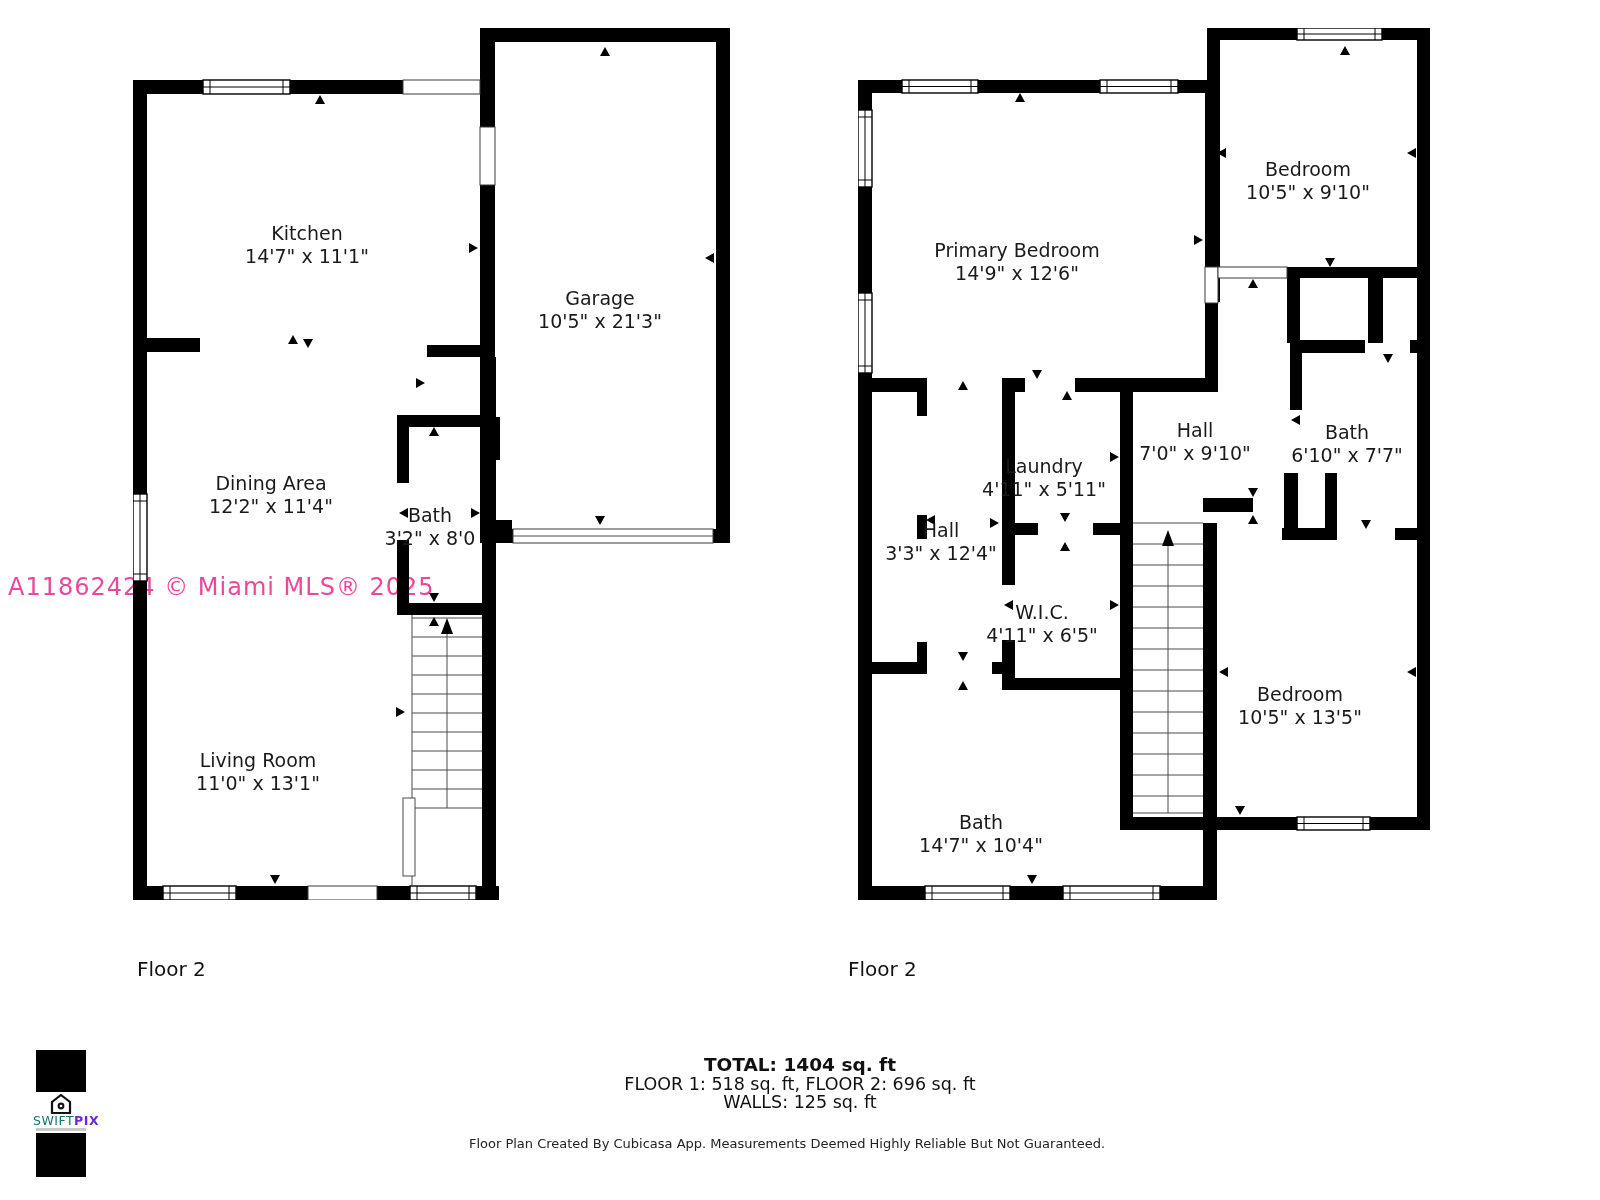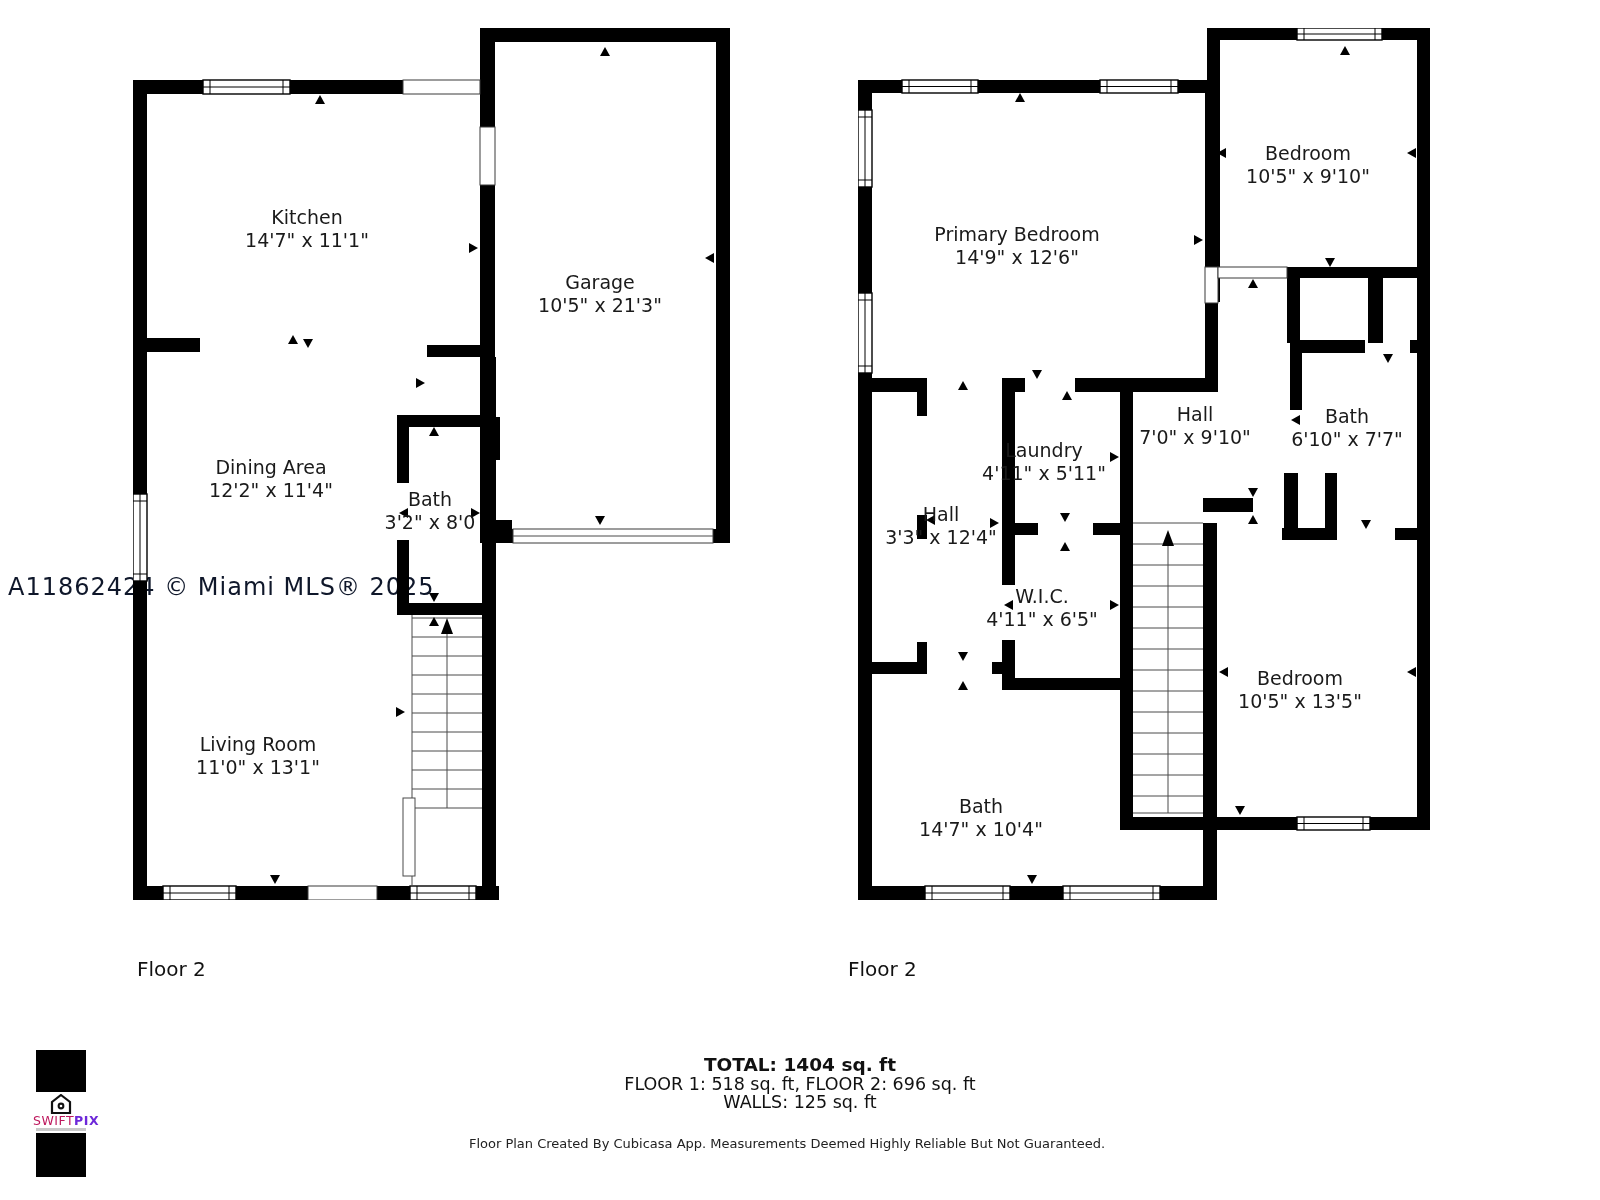--- a/index.html
+++ b/index.html
@@ -1,41 +1,41 @@
 <!DOCTYPE html>
 <html><head>
 <meta charset="utf-8">
 <style>
   html,body{margin:0;padding:0;background:#fff;}
   .canvas{position:relative;width:1600px;height:1200px;background:#ffffff;overflow:hidden;
           font-family:"DejaVu Sans","Liberation Sans",sans-serif;color:#1a1a1a;}
   .watermark{position:absolute;left:8px;top:573px;font-size:24px;letter-spacing:1px;
-             color:#0f172a;white-space:nowrap;z-index:1;}
+             color:#ec4899;white-space:nowrap;z-index:1;}
   svg.plan{position:absolute;z-index:2;}
   svg.plan rect.w{fill:#000;}
   svg.plan rect.open{fill:#fff;stroke:#3a3a3a;stroke-width:1;}
   svg.plan rect.wf{fill:#fff;stroke:#000;stroke-width:1.4;}
   svg.plan line.wl{stroke:#000;stroke-width:1;}
   svg.plan line.st{stroke:#4a4a4a;stroke-width:1;}
   svg.plan rect.closet{fill:#fff;stroke:#4a4a4a;stroke-width:1;}
   svg.plan polygon{fill:#000;}
   .room{position:absolute;transform:translate(-50%,-50%);text-align:center;font-size:19px;
-        line-height:23px;white-space:nowrap;z-index:3;color:#1a1a1a;}
+        line-height:23px;white-space:nowrap;z-index:3;color:#1a1a1a;margin-top:16px;}
   .floor-label{position:absolute;font-size:20px;z-index:3;color:#111;}
   .footer{position:absolute;left:300px;width:1000px;top:1048px;text-align:center;z-index:3;
           font-size:17.5px;line-height:18.5px;color:#111;}
   .footer .bold{font-weight:bold;font-size:18.5px;margin-top:8px;}
   .disclaimer{position:absolute;left:287px;width:1000px;top:1136px;text-align:center;
               font-size:13px;color:#222;z-index:3;}
   .logo{position:absolute;left:33px;top:1050px;width:56px;text-align:center;z-index:3;}
   .logo-sq{width:50px;height:42px;background:#000;margin:0 auto;}
   .logo-sq.bottom{height:44px;}
   .logo-house{display:block;margin:2px auto 0 auto;}
   .logo-text{font-size:12.5px;letter-spacing:0.5px;line-height:13px;white-space:nowrap;}
-  .lt-light{color:#be185d;margin-top:28px;}
+  .lt-light{color:#0f766e;margin-top:28px;}
   .lt-dark{color:#6d28d9;font-weight:bold;}
   .logo-tag{width:50px;height:3px;background:#c9c9c9;margin:1px auto 2px auto;}
 </style>
 </head>
 <body>
 
 <div class="canvas">
 
   <div class="watermark">A11862424 © Miami MLS® 2025</div>
 

